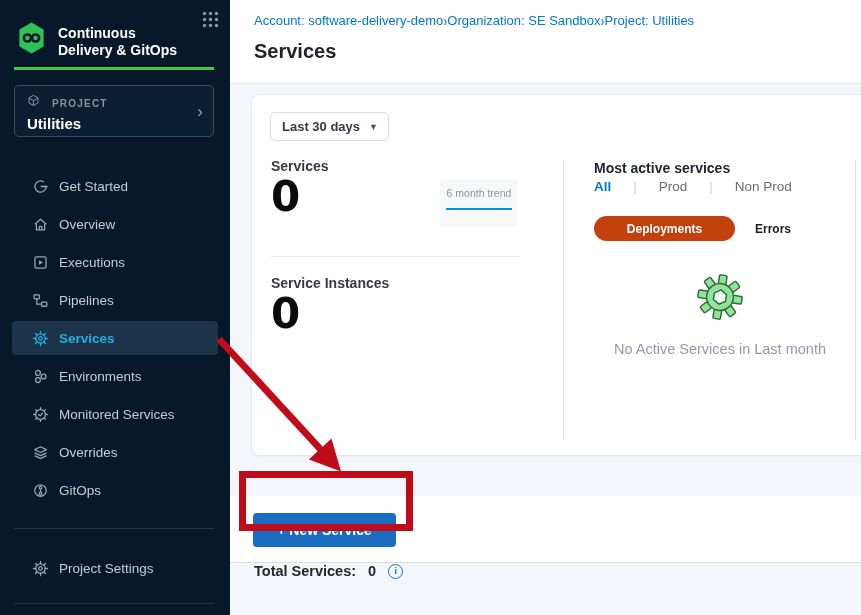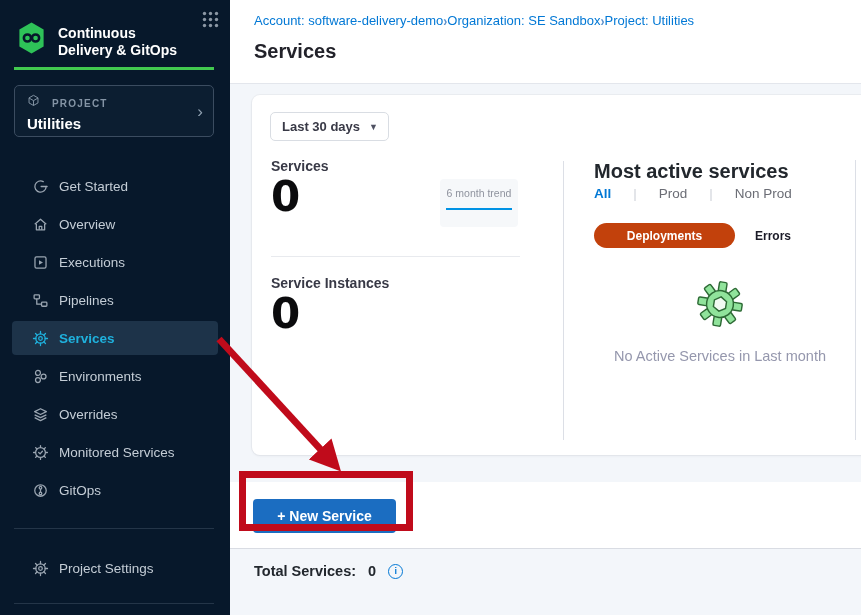--- a/index.html
+++ b/index.html
@@ -78,37 +78,37 @@
   .trend-label { font-size:10.5px; color:#8f939e; }
   .trend-line { margin:9px auto 0; width:66px; height:2px; background:#0092e4; }
   .hdiv { position:absolute; left:19px; top:161px; width:249px; height:1px; background:#e8eaee; }
   .inst-label { position:absolute; left:19px; top:180px; }
   .inst-value { position:absolute; left:19px; top:197px; }
 
   .vdiv1 { position:absolute; left:311px; top:66px; height:279px; width:1px; background:#dcdfe6; }
   .vdiv2 { position:absolute; right:15px; top:65px; height:280px; width:1px; background:#dcdfe6; }
 
   .active-col { position:absolute; left:342px; top:65px; width:252px; }
-  .active-title { font-size:20px; font-weight:bold; color:#22272d; }
+  .active-title { font-size:14px; font-weight:bold; color:#22272d; }
   .active-filters { margin-top:3px; font-size:13.5px; display:flex; align-items:center; gap:22px; }
   .f-all { color:#0278d5; font-weight:bold; cursor:pointer; }
   .f-dim { color:#6b6d75; cursor:pointer; }
   .f-sep { color:#cfd3da; }
   .pill-row { margin-top:22px; display:flex; align-items:center; }
   .pill {
     width:141px; height:25px; border-radius:13px; background:#c2410c;
     color:#fff; font-size:12px; font-weight:bold;
     display:flex; align-items:center; justify-content:center; cursor:pointer;
   }
   .errors-tab { margin-left:20px; font-size:12px; font-weight:bold; color:#1b1b28; cursor:pointer; }
   .empty-wrap { margin-top:32px; text-align:center; }
   .empty-text { margin-top:16px; font-size:14.5px; color:#9597ad; }
 
   .toolbar {
-    position:absolute; left:0; top:482px; right:0; height:67px;
+    position:absolute; left:0; top:496px; right:0; height:67px;
     background:#fff; border-bottom:1px solid #d9dce3;
   }
   .new-service-btn {
     position:absolute; left:23px; top:17px; width:143px; height:34px;
     background:#1b6dc1; border:none; border-radius:4px;
     color:#fff; font-size:14px; font-weight:bold; cursor:pointer;
     font-family:"Liberation Sans", sans-serif;
   }
   .total-row { position:absolute; left:24px; top:563px; display:flex; align-items:center; gap:12px; }
   .total-label { font-size:14.5px; font-weight:bold; color:#22272d; }
@@ -227,37 +227,37 @@
         <svg width="17" height="17" viewBox="0 0 16 16" fill="none" stroke="currentColor" stroke-width="1.2">
           <circle cx="5.6" cy="4.6" r="2.3"></circle>
             <circle cx="10.9" cy="8" r="2.3"></circle>
             <circle cx="5.6" cy="11.4" r="2.3"></circle>
         </svg>
       </span>
       <span>Environments</span>
     </div>
     <div class="nav-item">
       <span class="nico">
+        <svg width="17" height="17" viewBox="0 0 16 16" fill="none" stroke="currentColor" stroke-width="1.2" stroke-linecap="round">
+          <circle cx="8" cy="8" r="4.6"></circle>
+          <path d="M8 1.5v1.6M8 12.9v1.6M1.5 8h1.6M12.9 8h1.6M3.4 3.4l1.1 1.1M11.5 11.5l1.1 1.1M12.6 3.4l-1.1 1.1M4.5 11.5l-1.1 1.1"></path>
+          <path d="M6.3 8l1.3 1.3 2.2-2.5"></path>
+        </svg>
+      </span>
+      <span>Monitored Services</span>
+    </div>
+    <div class="nav-item">
+      <span class="nico">
         <svg width="17" height="17" viewBox="0 0 16 16" fill="none" stroke="currentColor" stroke-width="1.2" stroke-linejoin="round">
           <path d="M2.5 5.3L8 2.6l5.5 2.7L8 8z"></path>
           <path d="M2.5 8.3L8 11l5.5-2.7"></path>
           <path d="M2.5 11L8 13.7 13.5 11"></path>
         </svg>
       </span>
       <span>Overrides</span>
-    </div>
-    <div class="nav-item">
-      <span class="nico">
-        <svg width="17" height="17" viewBox="0 0 16 16" fill="none" stroke="currentColor" stroke-width="1.2" stroke-linecap="round">
-          <circle cx="8" cy="8" r="4.6"></circle>
-          <path d="M8 1.5v1.6M8 12.9v1.6M1.5 8h1.6M12.9 8h1.6M3.4 3.4l1.1 1.1M11.5 11.5l1.1 1.1M12.6 3.4l-1.1 1.1M4.5 11.5l-1.1 1.1"></path>
-          <path d="M6.3 8l1.3 1.3 2.2-2.5"></path>
-        </svg>
-      </span>
-      <span>Monitored Services</span>
     </div>
     <div class="nav-item">
       <span class="nico">
         <svg width="17" height="17" viewBox="0 0 16 16" fill="none" stroke="currentColor" stroke-width="1.2">
           <circle cx="8" cy="8" r="5.4"></circle>
             <circle cx="8" cy="5.4" r="1.2"></circle>
             <path d="M8 6.6v3.1"></path>
             <circle cx="8" cy="10.8" r="1.2"></circle>
         </svg>
       </span>

